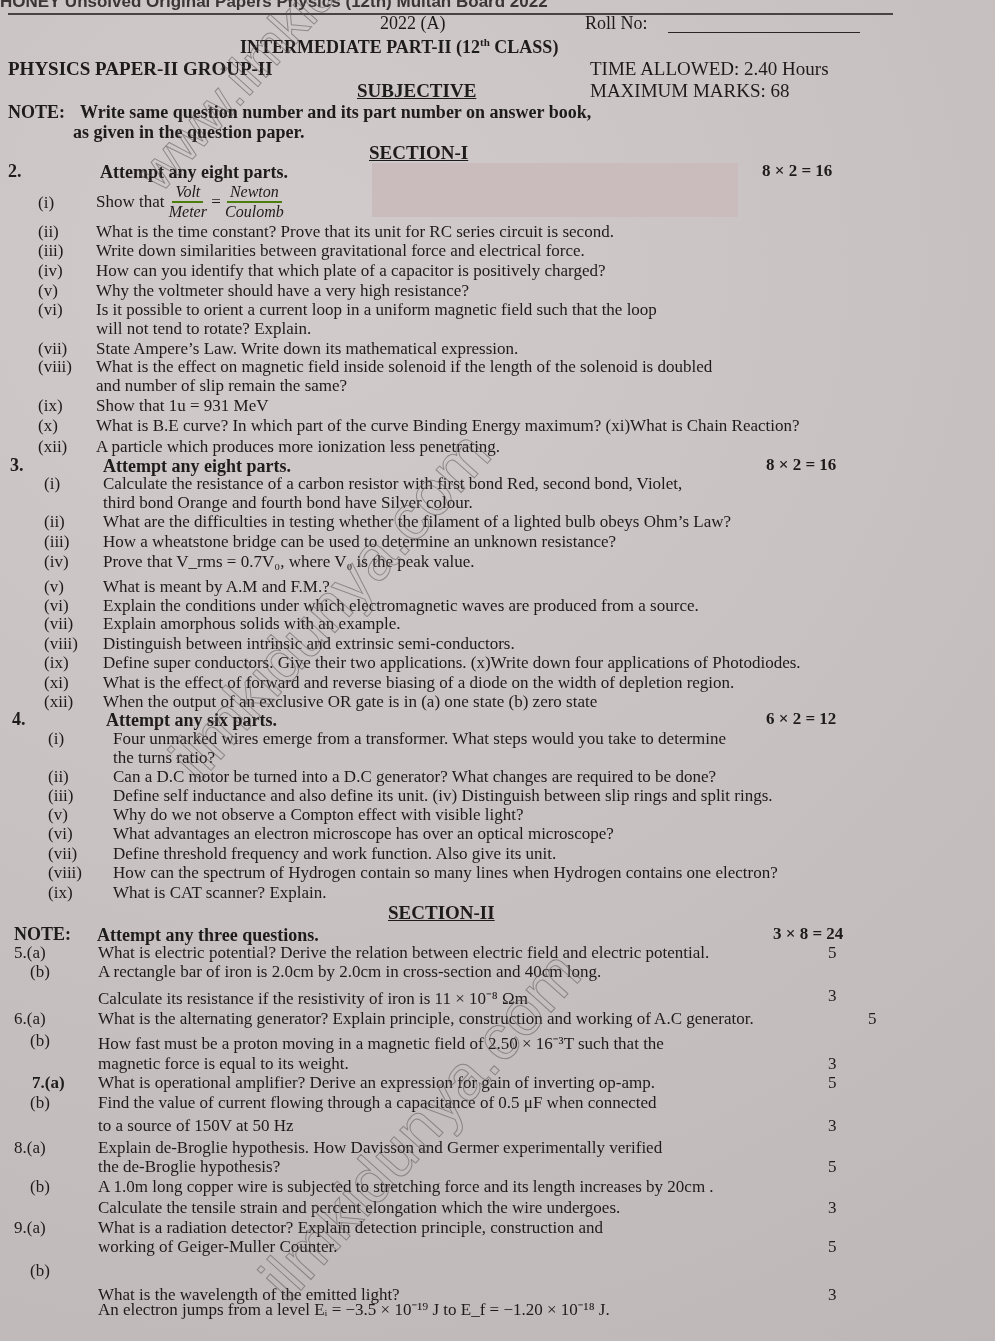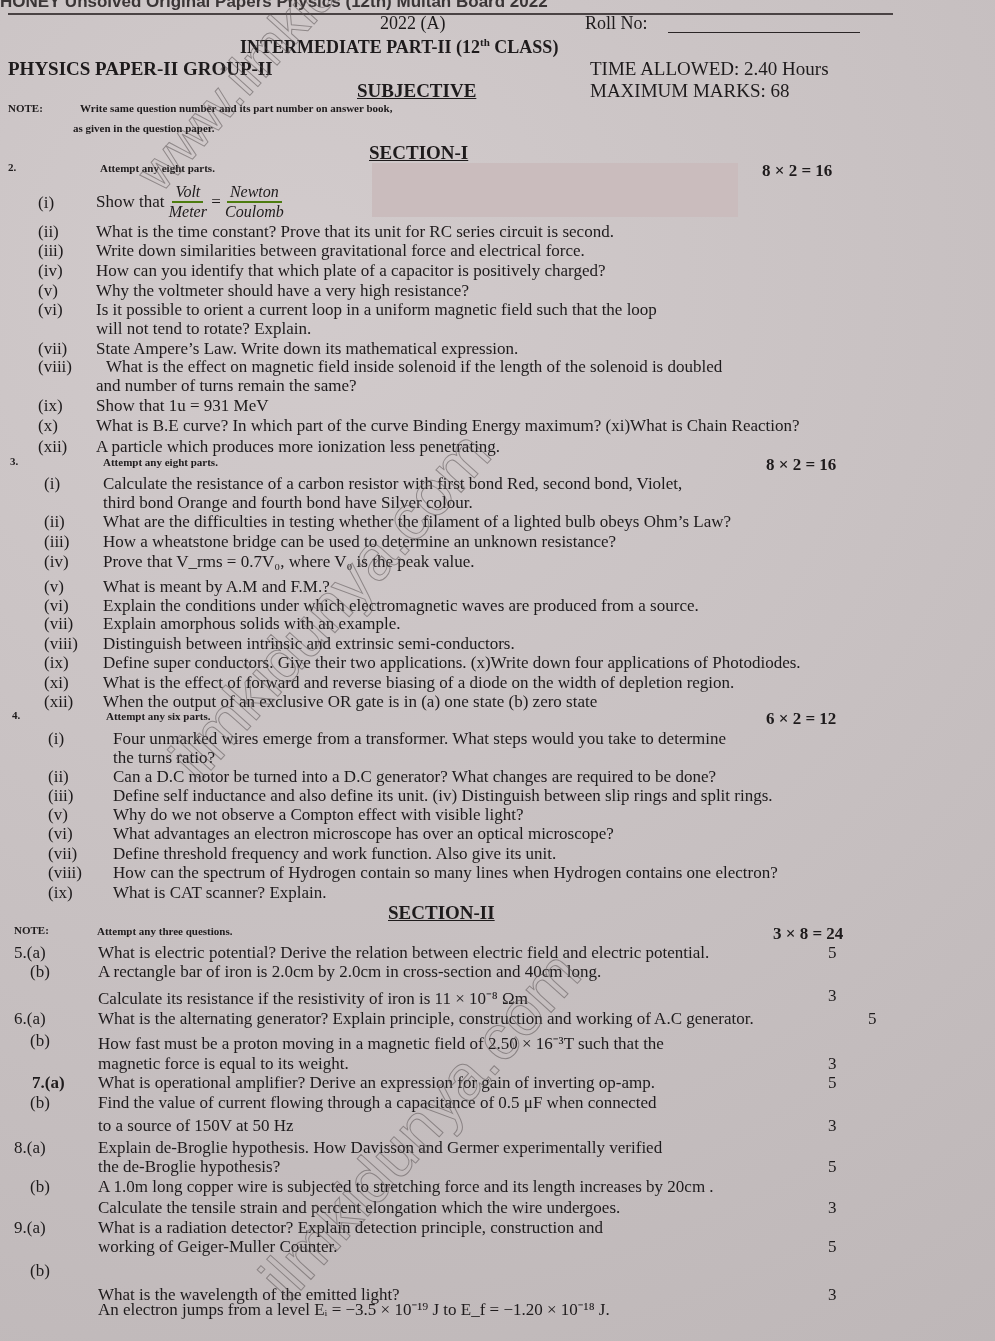--- a/index.html
+++ b/index.html
@@ -8,21 +8,21 @@
     background:#c9c2c3;
     background-image: radial-gradient(circle at 30% 20%, #d2cbcc 0%, #c6bfc0 60%, #beb7b8 100%);
     font-family: "Liberation Serif", serif;
     color:#1e1b1c;
     position:relative;
   }
   .abs { position:absolute; white-space:nowrap; }
   .b { font-weight:bold; }
   .cut-header { top:-8px; left:0; font-family:"Liberation Sans", sans-serif; font-weight:bold; font-size:17px; color:#3a3536; }
   .rule { position:absolute; left:8px; width:885px; top:13px; height:2px; background:#4a4344; }
-  .t17 { font-size:11px; }
+  .t17 { font-size:18px; }
   .t18 { font-size:18px; }
   .t19 { font-size:19px; }
   .ul { text-decoration:underline; }
   .rn { position:absolute; font-size:17px; }
   .qt { position:absolute; font-size:17px; white-space:nowrap; }
   .marks { position:absolute; font-size:17px; font-weight:bold; }
   .frac { display:inline-flex; flex-direction:column; align-items:center; vertical-align:middle; font-style:italic; font-size:16px; line-height:1.15; }
   .frac span:first-child { border-bottom:2px solid #4d7c0f; padding:0 3px; }
   .redact { position:absolute; left:372px; top:163px; width:366px; height:54px; background:#cabcbd; }
   .wm { position:absolute; color:transparent; -webkit-text-stroke:1px #5a5354; font-family:"Liberation Sans", sans-serif; font-size:64px; transform-origin:left bottom; opacity:0.55; }
@@ -77,22 +77,22 @@
     <div class="rn" style="left: 38px; top: 261px;">(iv)</div>
     <div class="qt" style="left: 96px; top: 261px;">How can you identify that which plate of a capacitor is positively charged?</div>
     <div class="rn" style="left: 38px; top: 281px;">(v)</div>
     <div class="qt" style="left: 96px; top: 281px;">Why the voltmeter should have a very high resistance?</div>
     <div class="rn" style="left: 38px; top: 300px;">(vi)</div>
     <div class="qt" style="left: 96px; top: 300px;">Is it possible to orient a current loop in a uniform magnetic field such that the loop</div>
     <div class="qt" style="left: 96px; top: 319px;">will not tend to rotate?   Explain.</div>
     <div class="rn" style="left: 38px; top: 339px;">(vii)</div>
     <div class="qt" style="left: 96px; top: 339px;">State Ampere’s Law.  Write down its mathematical expression.</div>
     <div class="rn" style="left: 38px; top: 357px;">(viii)</div>
-    <div class="qt" style="left: 96px; top: 357px; margin-left: 10px;">What is the effect on magnetic field inside solenoid if the length of the solenoid is doubled</div>
-    <div class="qt" style="left: 96px; top: 376px;">and number of turns remain the same?</div>
+    <div class="qt" style="left: 96px; top: 357px;">What is the effect on magnetic field inside solenoid if the length of the solenoid is doubled</div>
+    <div class="qt" style="left: 96px; top: 376px;">and number of slip remain the same?</div>
     <div class="rn" style="left: 38px; top: 396px;">(ix)</div>
     <div class="qt" style="left: 96px; top: 396px;">Show that  1u = 931 MeV</div>
     <div class="rn" style="left: 38px; top: 416px;">(x)</div>
     <div class="qt" style="left: 96px; top: 416px;">What is B.E curve? In which part of the curve Binding Energy maximum?  (xi)What is Chain Reaction?</div>
     <div class="rn" style="left: 38px; top: 437px;">(xii)</div>
     <div class="qt" style="left: 96px; top: 437px;">A particle which produces more ionization less penetrating.</div>
   </div>
 
 <div class="abs t17 b" style="left:10px;top:455px;">3.</div>
 <div class="abs t17 b" style="left:103px;top:456px;">Attempt any eight parts.</div>

